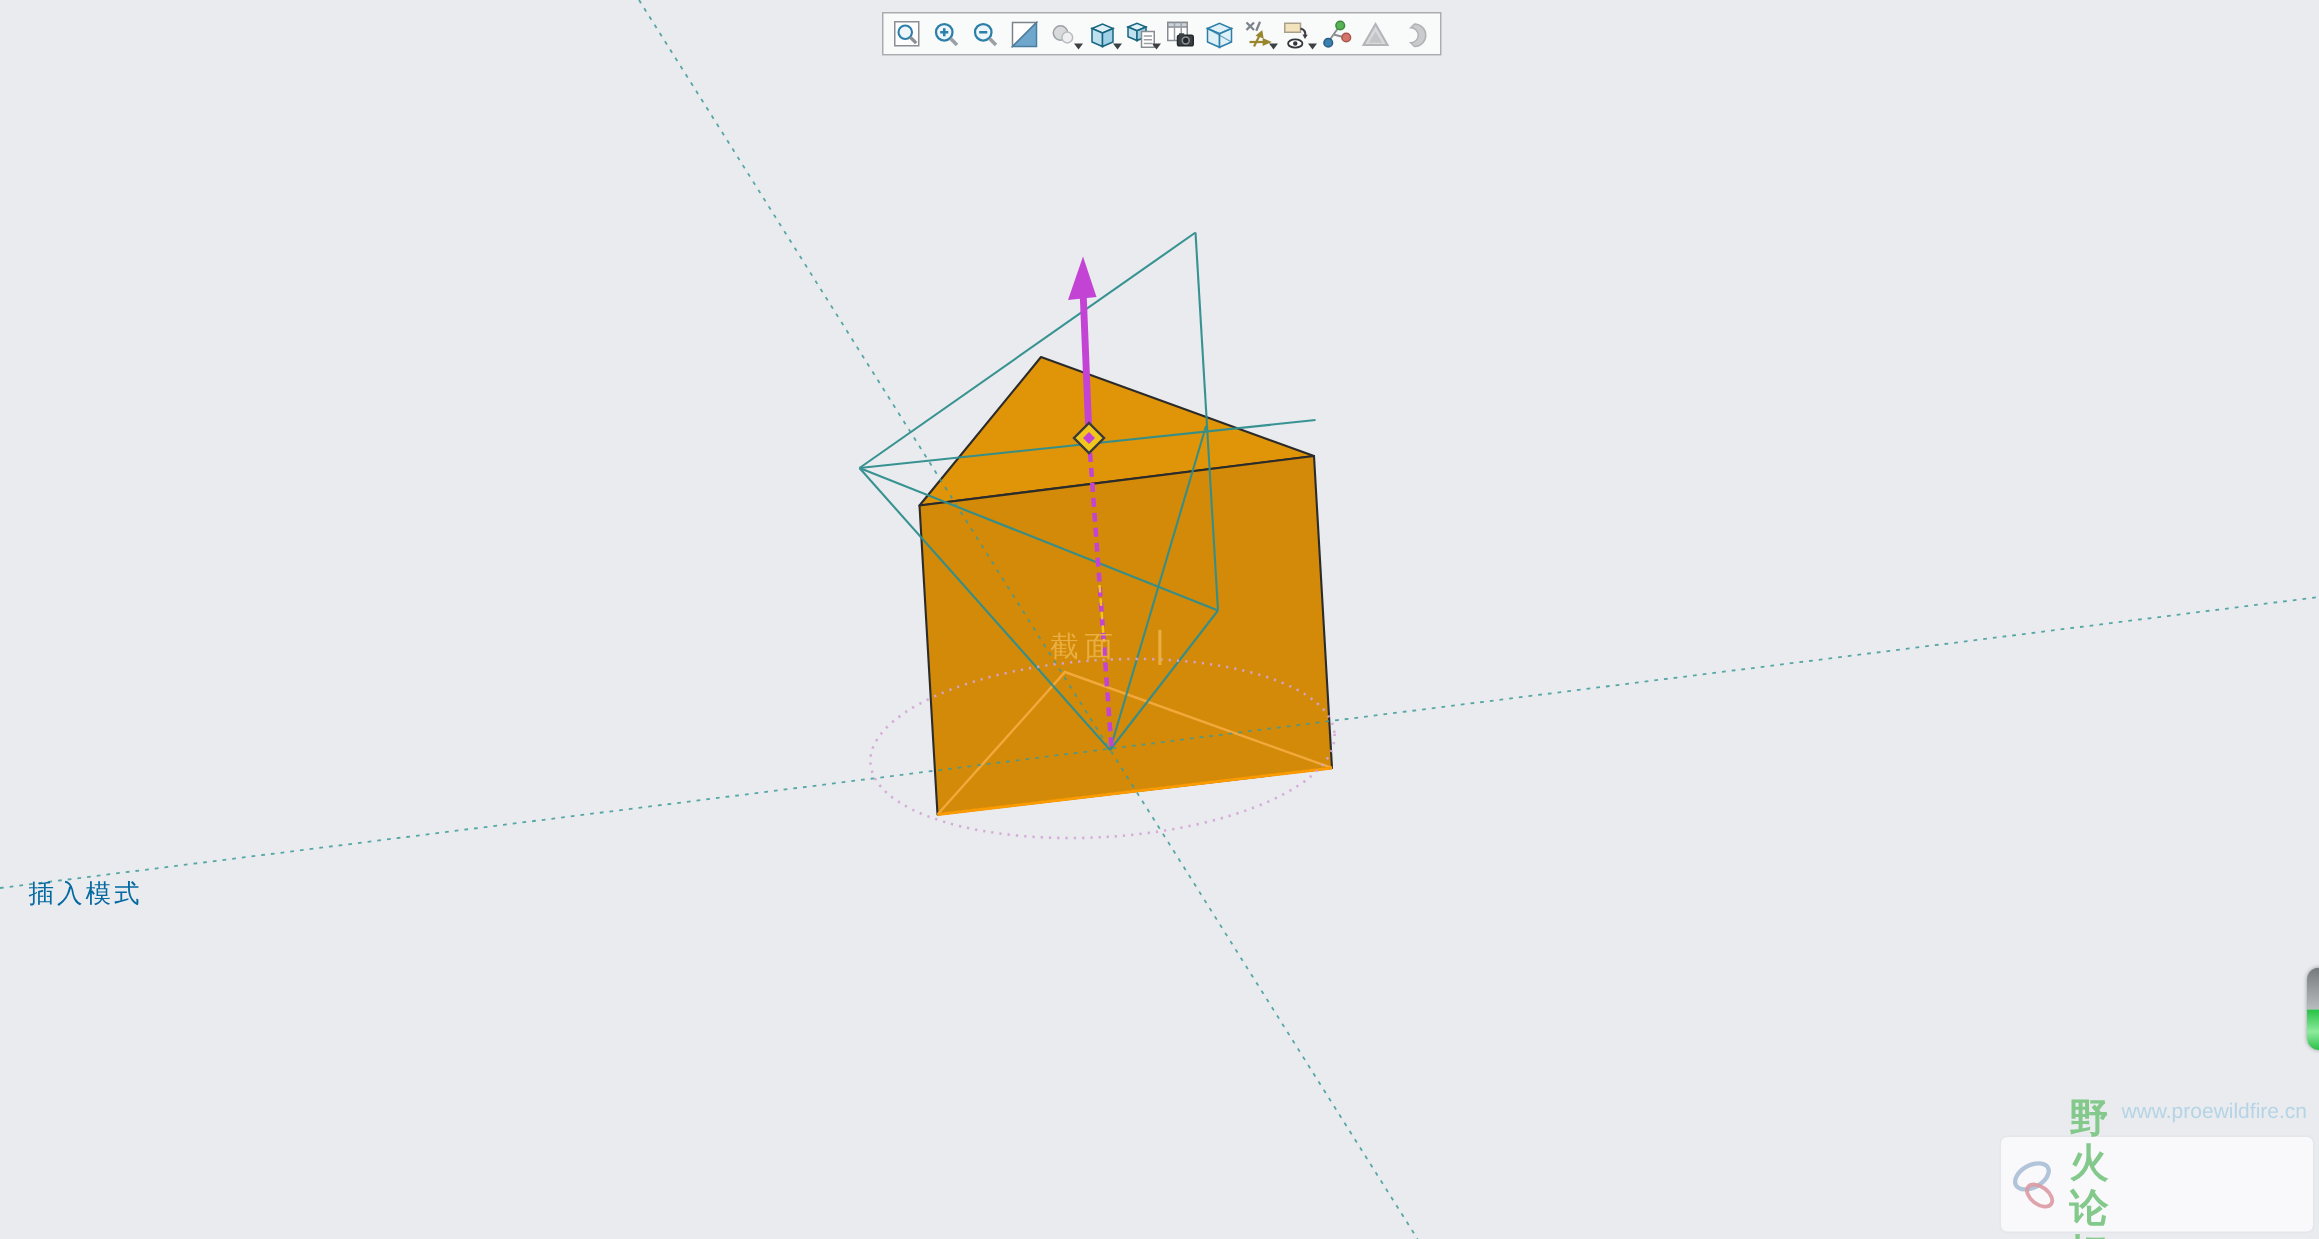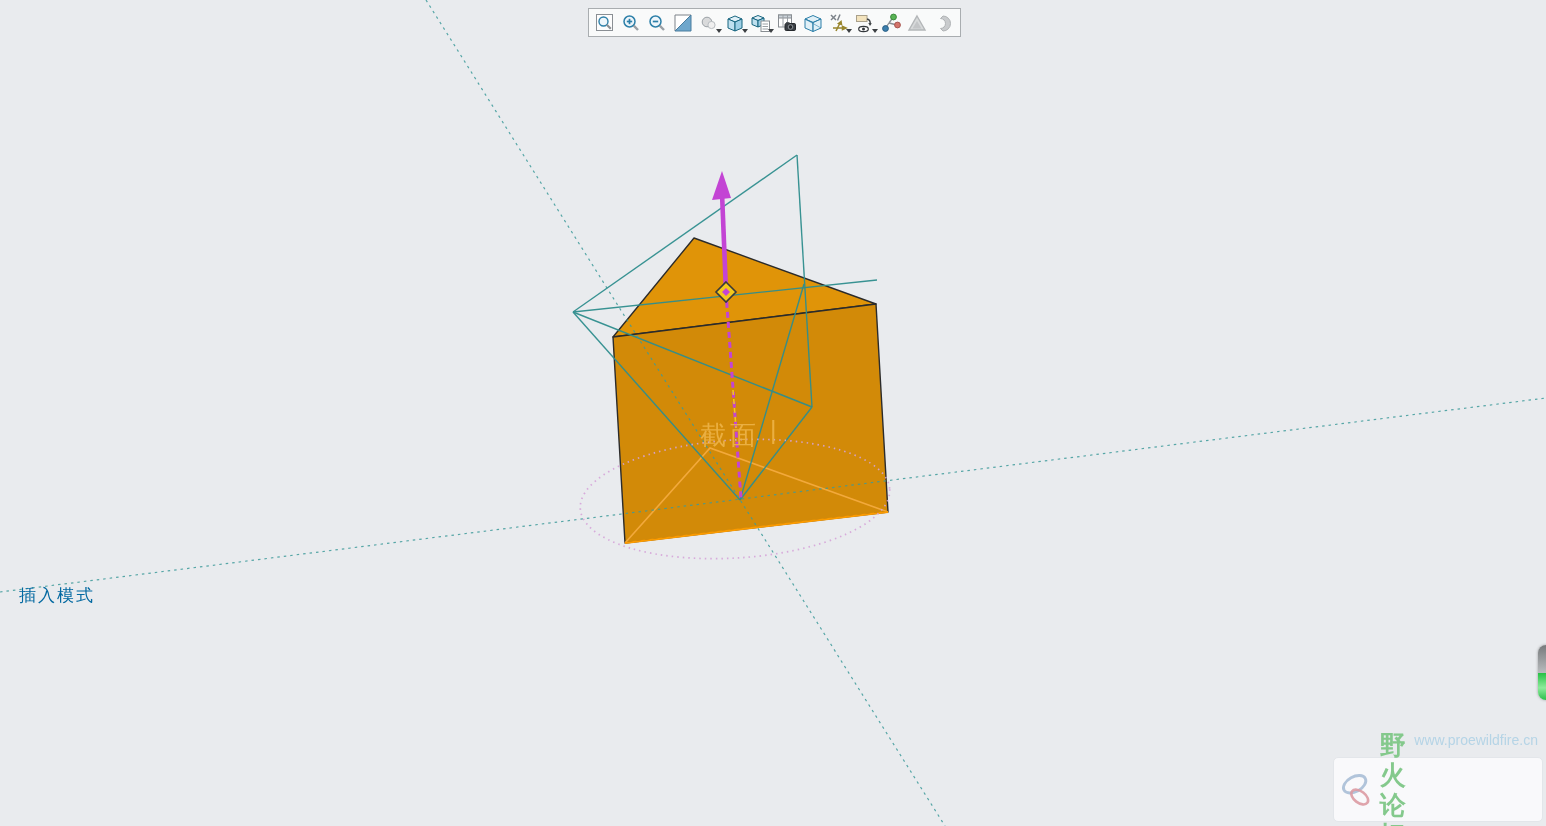--- a/index.html
+++ b/index.html
@@ -22,21 +22,21 @@
   }
 
   
   .insert-mode {
     position:absolute; left:19px; top:584px;
     font-size:17px; letter-spacing:2px; color:#0369a1;
   }
   .section-label {
     position:absolute; left:700px; top:418px;
     font-family:"DejaVu Serif", serif;
-    font-size:26px; letter-spacing:4px; color:#edb347; opacity:.92;
+    font-size:19px; letter-spacing:4px; color:#edb347; opacity:.92;
   }
   .section-cursor {
     position:absolute; left:770px; top:416px;
     font-size:25px; color:#edb347; opacity:.92; font-weight:400;
   }
 
   
   .watermark {
     position:absolute; left:1333px; top:757px; width:210px; height:65px;
     background:rgba(250,251,253,.88); border:1px solid #e3e6ea; border-radius:5px;

